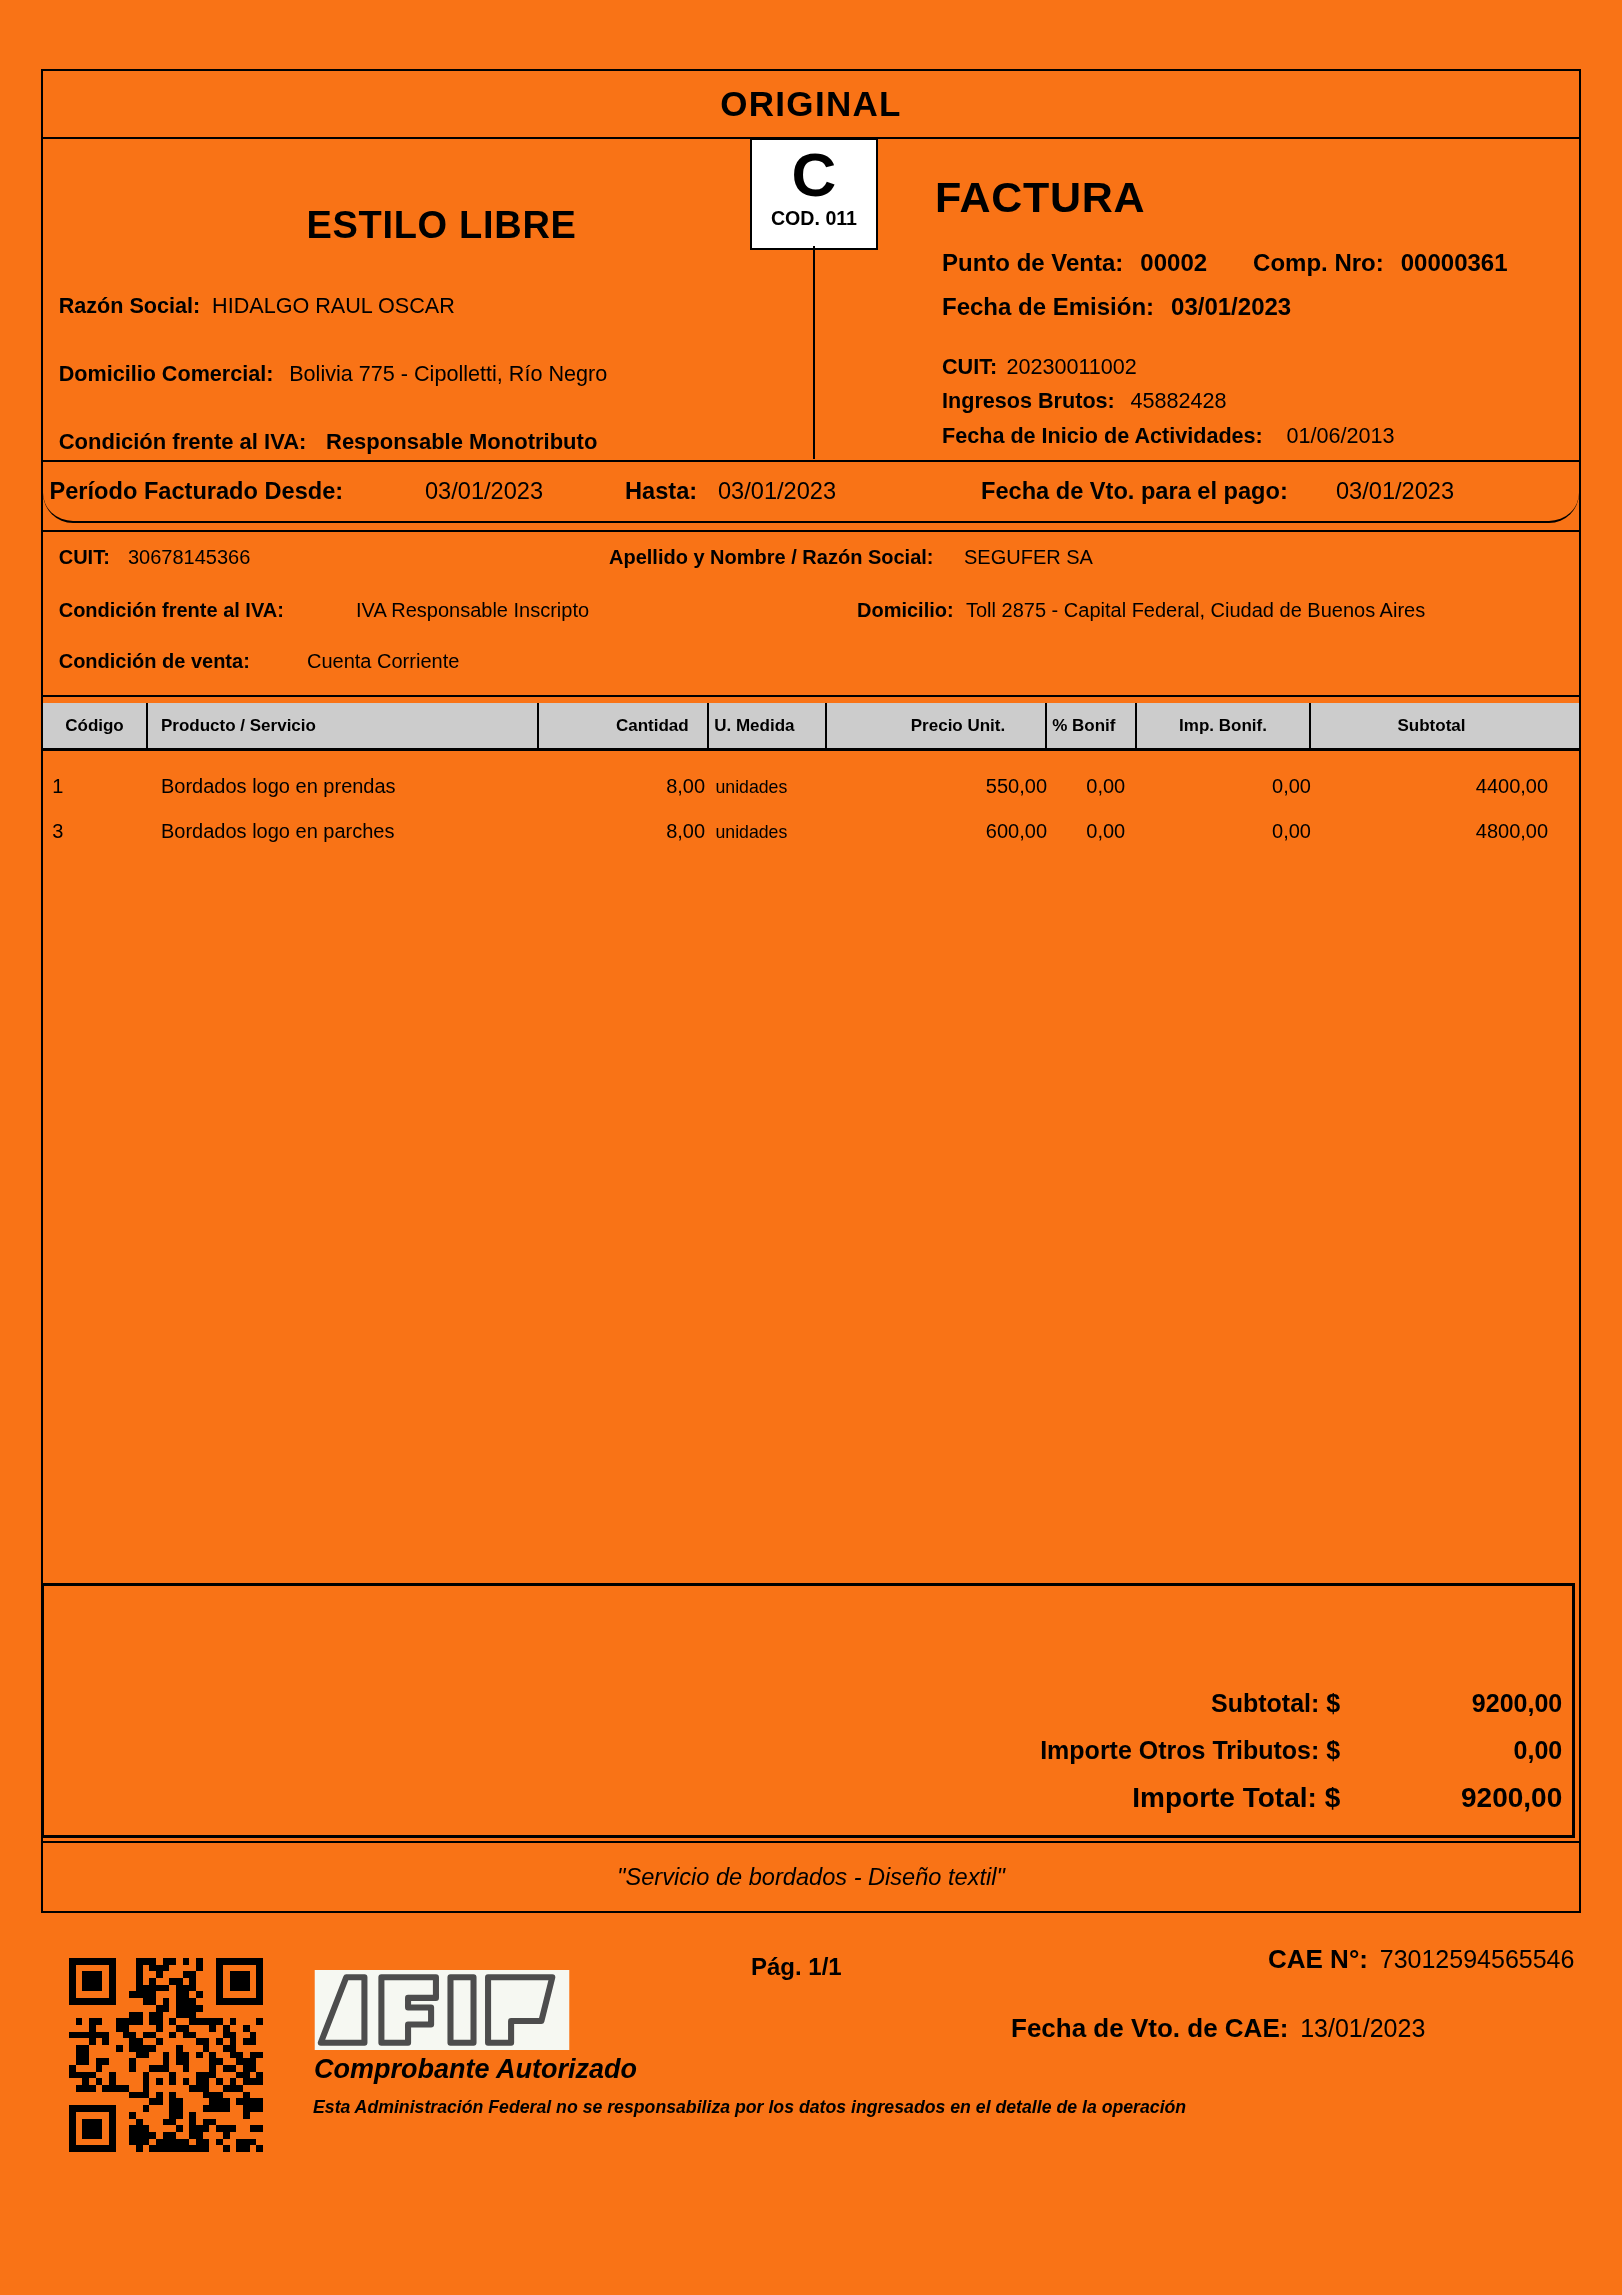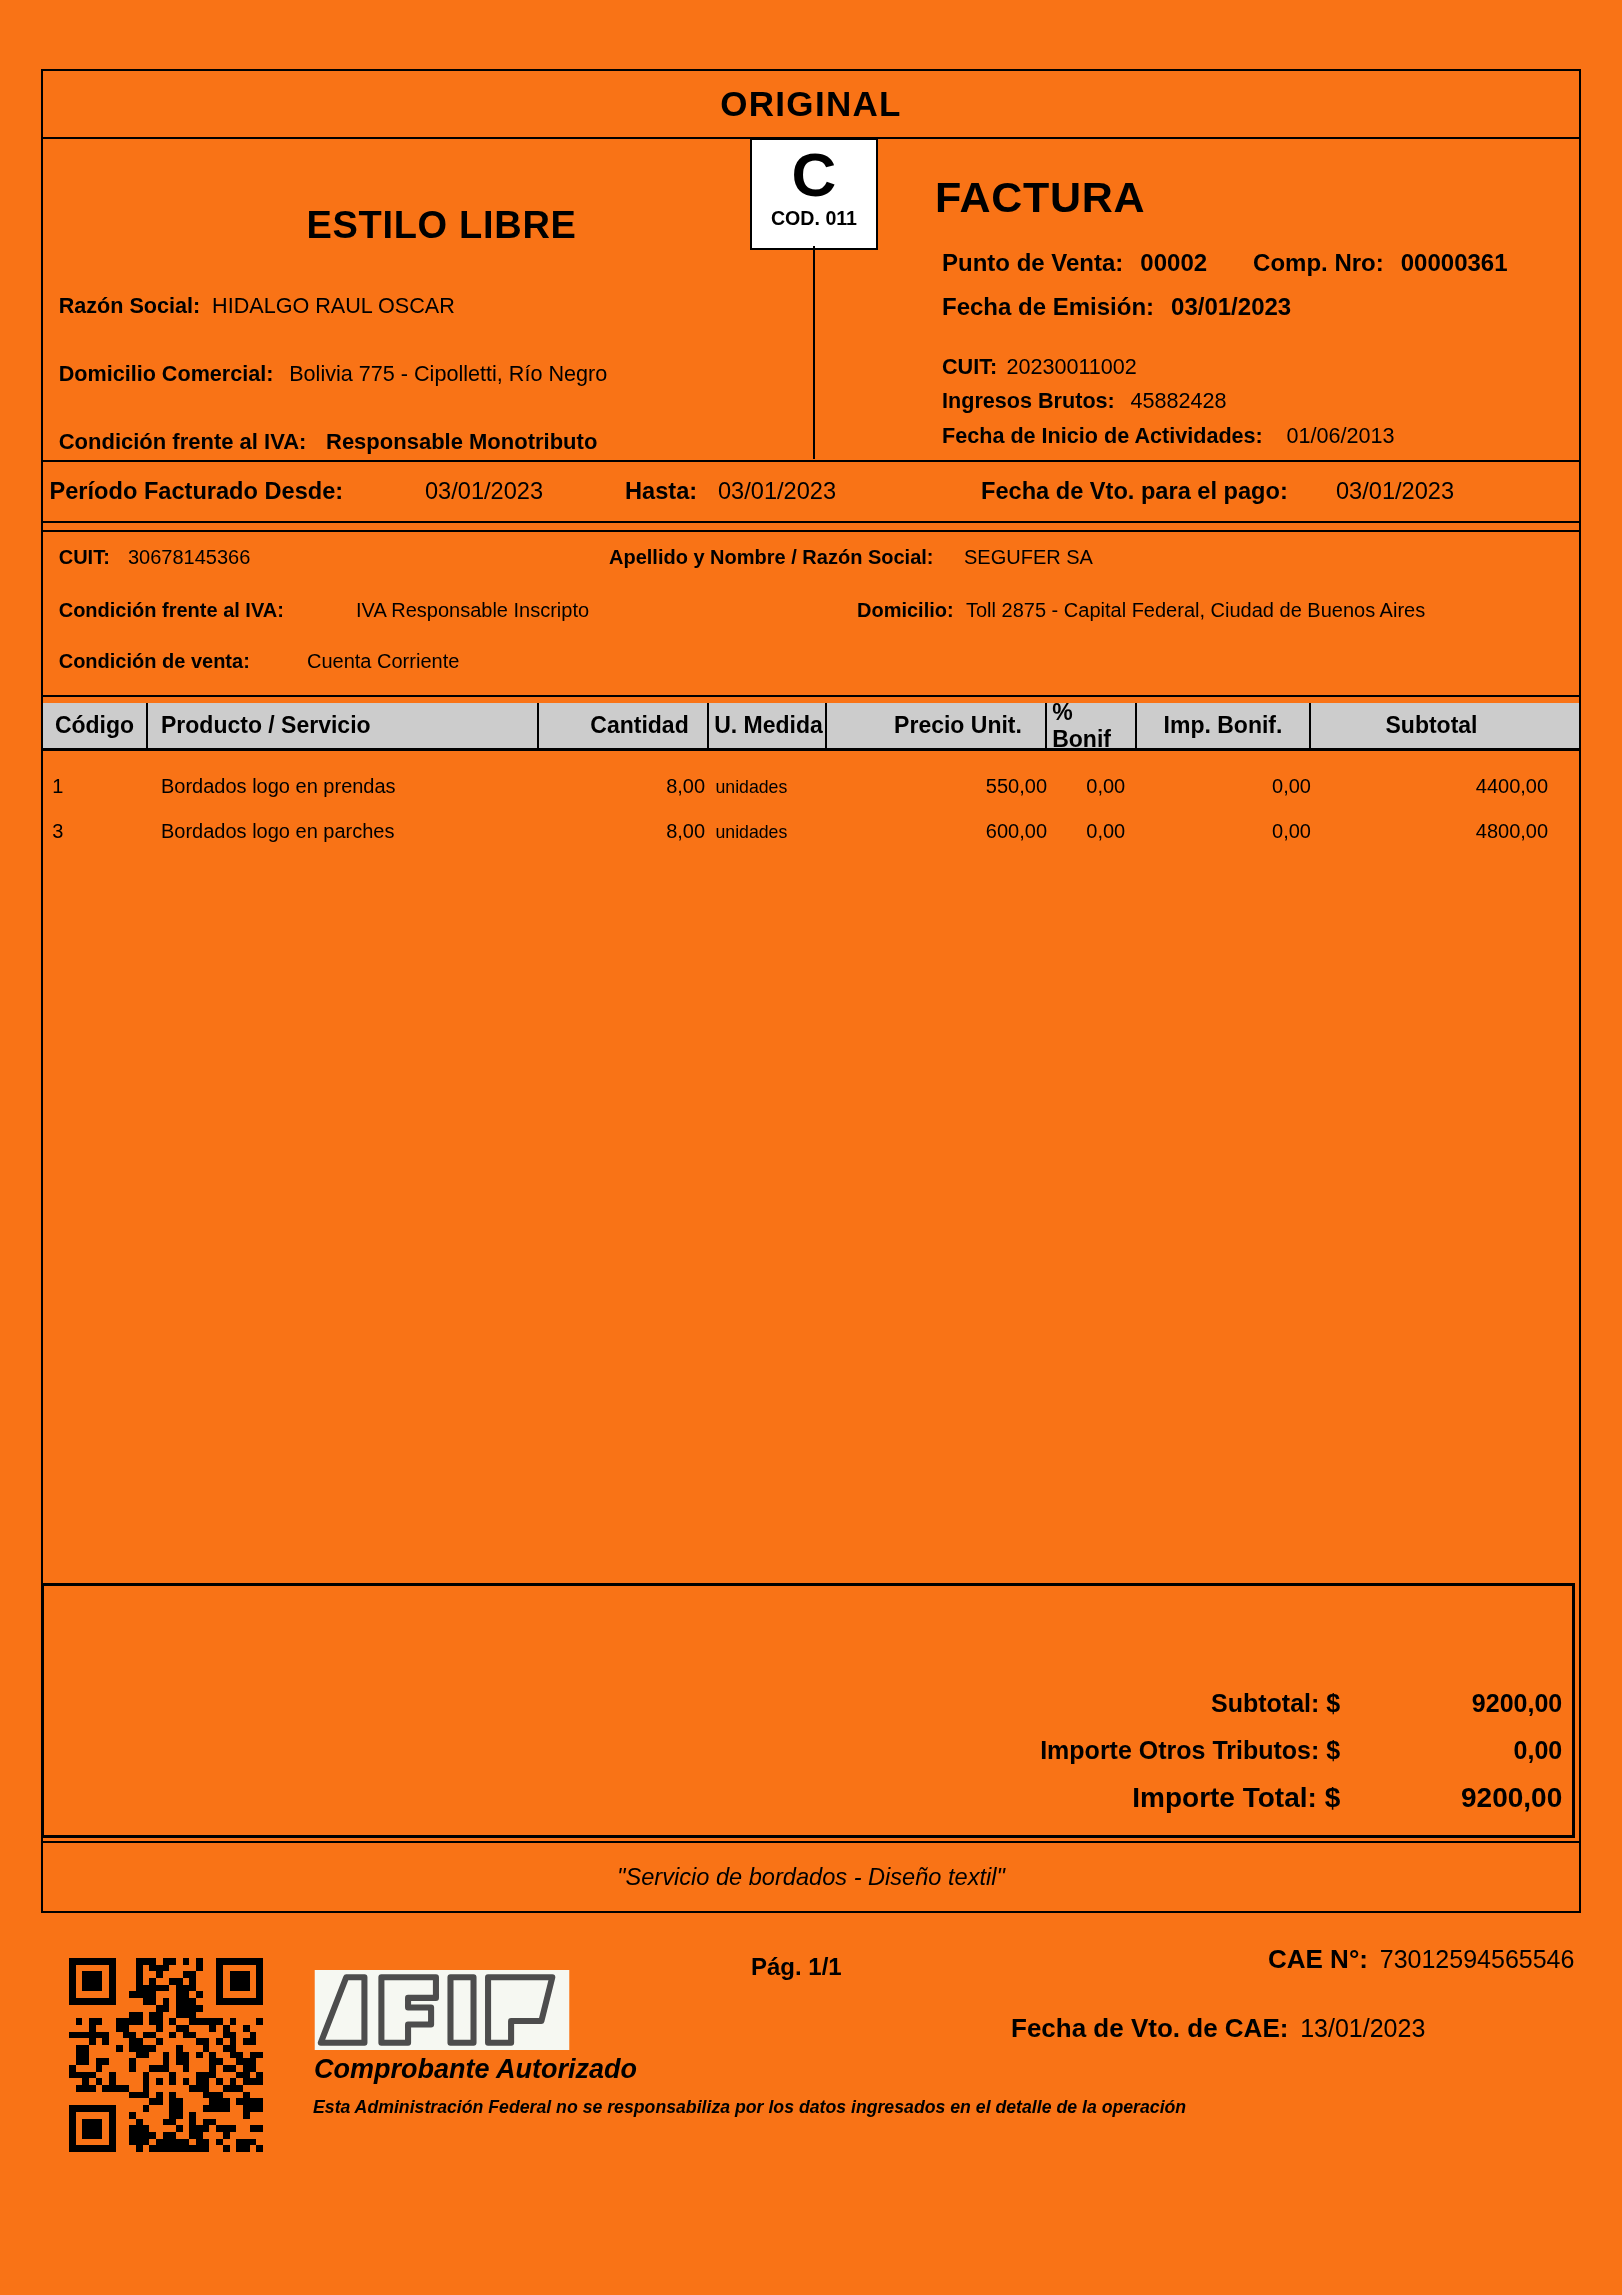--- a/index.html
+++ b/index.html
@@ -31,38 +31,38 @@
   .factura-title{position:absolute;left:892px;top:34px;font-size:43px;font-weight:bold;letter-spacing:0.7px;}
   .row-pv{left:899px;top:110px;font-size:24px;font-weight:bold;}
   .row-emision{left:899px;top:154px;font-size:24px;font-weight:bold;}
   .row-cuit{left:899px;top:215px;}
   .row-iibb{left:899px;top:249px;}
   .row-inicio{left:899px;top:284px;}
   .g14{margin-left:9.2px;} .g18{margin-left:11.8px;} .g24{margin-left:15.7px;}
   .g26{margin-left:17px;} .g30{margin-left:19.6px;} .g36{margin-left:23.6px;} .g70{margin-left:46px;}
 
   
-  .periodo{position:absolute;left:0;top:391px;width:100%;height:59px;border-bottom:2px solid #000;font-size:23.6px;}
+  .periodo{position:absolute;left:0;top:391px;width:100%;height:59px;border-bottom:2px solid #000;font-size:23.6px;border-radius:30px;}
   .periodo span{position:absolute;top:15.7px;white-space:nowrap;}
   .p-desde-l{left:6.5px;}  .p-desde-v{left:382px;}
   .p-hasta-l{left:582px;} .p-hasta-v{left:675px;}
   .p-vto-l{left:938px;}  .p-vto-v{left:1293px;}
 
   
   .customer{position:absolute;left:-2px;top:459px;width:1536px;height:163px;border:2px solid #000;font-size:20px;}
   .customer span{position:absolute;white-space:nowrap;}
   .c-cuit-l{left:15.7px;top:14.4px;}   .c-cuit-v{left:85px;top:14.4px;}
   .c-name-l{left:566px;top:14.4px;}  .c-name-v{left:921px;top:14.4px;}
   .c-iva-l{left:15.7px;top:67px;}   .c-iva-v{left:313px;top:67px;}
   .c-dom-l{left:814px;top:67px;} .c-dom-v{left:923px;top:67px;}
   .c-venta-l{left:15.7px;top:118px;} .c-venta-v{left:264px;top:118px;}
 
   
   .thead{position:absolute;left:0;top:632px;width:100%;height:45px;background:#cccccc;
-         border-bottom:3.9px solid #000;display:flex;font-size:23px;font-weight:bold;}
+         border-bottom:3.9px solid #000;display:flex;font-size:17px;font-weight:bold;}
   .thead>div{display:flex;align-items:center;border-right:2px solid #000;box-sizing:border-box;}
   .thead>div:last-child{border-right:none;}
   .trow{position:absolute;left:0;width:100%;height:33px;display:flex;font-size:20px;}
   .trow>div{box-sizing:border-box;padding-top:2.6px;}
   .trow1{top:701px;} .trow2{top:746px;}
   .c1{width:105px;} .c2{width:391px;} .c3{width:170px;} .c4{width:118px;}
   .c5{width:220px;} .c6{width:90px;} .c7{width:174px;} .c8{width:241px;}
   .thead .c1{justify-content:center;}
   .thead .c2{padding-left:13px;}
   .thead .c3{justify-content:flex-end;padding-right:18.3px;}

